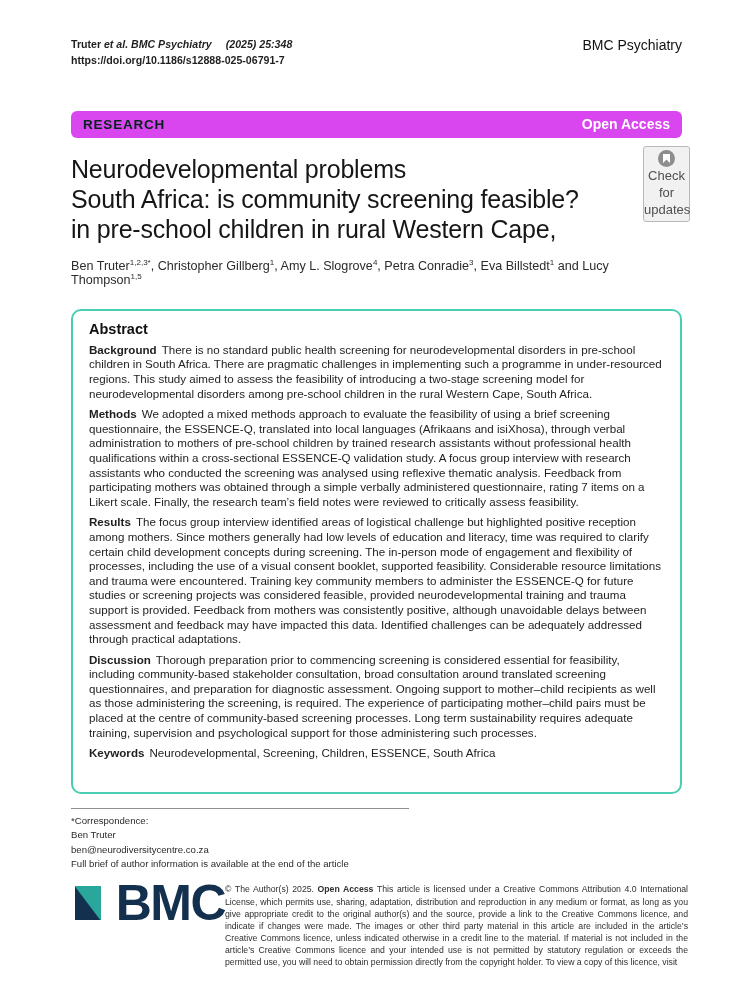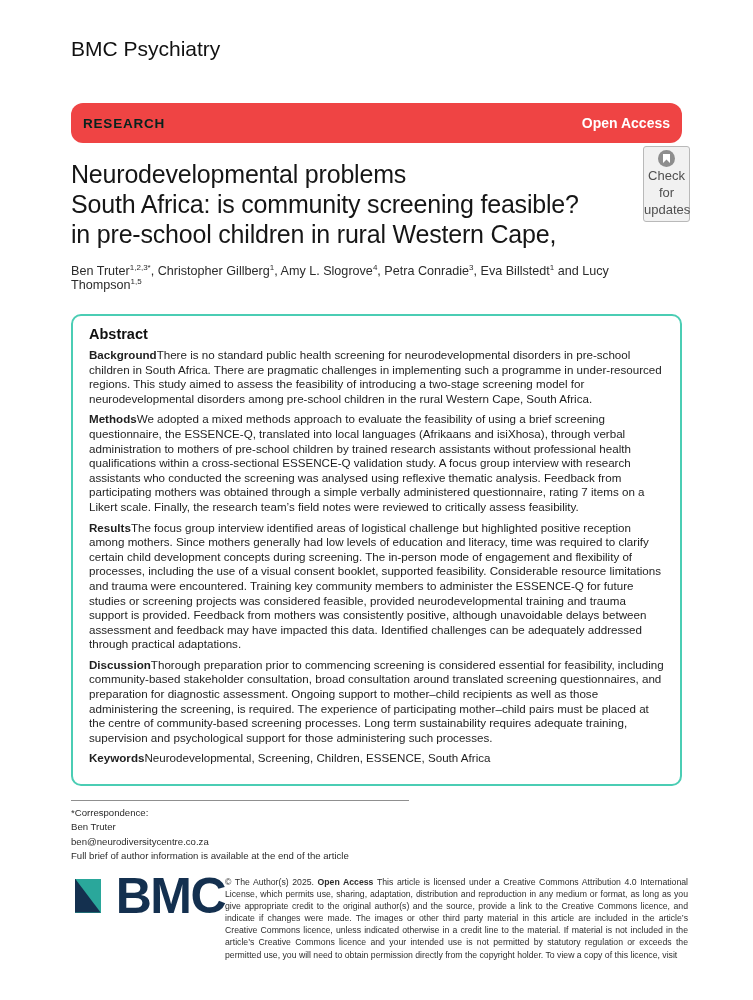--- a/index.html
+++ b/index.html
@@ -19,28 +19,28 @@
     display: flex;
     justify-content: space-between;
     align-items: flex-start;
     padding: 36px 71px 0 71px;
   }
   .hdr-left { font-size: 10.6px; line-height: 1.55; color: #1f1f1f; }
   .hdr-cite { font-weight: bold; }
   .hdr-cite .it { font-style: italic; }
   .hdr-cite .info { font-style: italic; font-weight: bold; padding-left: 14px; }
   .hdr-doi { font-weight: bold; color: #1f1f1f; text-decoration: none; }
-  .hdr-right { font-size: 21px; color: #111; padding-top: 1px; }
+  .hdr-right { font-size: 14px; color: #111; padding-top: 1px; }
 
   
   .banner {
     margin: 42px 71px 0 71px;
-    height: 40px;
-    background: #ef4444;
-    border-radius: 12px;
+    height: 27px;
+    background: #d946ef;
+    border-radius: 6px;
     display: flex;
     align-items: center;
     justify-content: space-between;
     padding: 0 12px;
   }
   .banner .research {
     font-size: 13.5px; font-weight: bold; letter-spacing: 0.8px; color: #06231d;
   }
   .banner .oa { font-size: 14px; font-weight: bold; color: #ffffff; }
 
@@ -84,31 +84,31 @@
     font-size: 12.6px;
     color: #2b2b2b;
   }
   .authors sup { font-size: 8px; line-height: 0; margin-top: 24px; }
 
   
   .abstract {
     margin: 22px 71px 0 71px;
     border: 2px solid #4bcdb4;
     border-radius: 10px;
-    padding: 10px 16px 18px 16px;
+    padding: 10px 16px 31px 16px;
   }
   .abstract h2 { font-size: 14.5px; font-weight: bold; color: #101010; margin-bottom: 2px; }
   .abstract p {
     font-size: 11.6px;
     line-height: 1.26;
     color: #1e1e1e;
     margin-top: 6px;
     text-align: left;
   }
-  .abstract .lbl { font-weight: bold; }
+  .abstract .lbl { font-weight: bold; margin-right: 5px; }
 
   
   .corr {
     margin: 14px 0 8px 71px;
     width: 338px;
     border-top: 1px solid #8f8f8f;
     padding-top: 5px;
     font-size: 9.6px;
     line-height: 1.5;
     color: #2c2c2c;
@@ -150,20 +150,26 @@
     text-align: justify;
   }
   .license .oa-bold { font-weight: bold; }
 </style>
 </head>
 <body>
 
 <div class="page">
 
   <div class="hdr">
+    <div class="hdr-left">
+      <div class="hdr-cite">
+        <span>Truter </span><span class="it">et al. BMC Psychiatry</span><span class="info">(2025) 25:348</span>
+      </div>
+      <a class="hdr-doi" href="#">https://doi.org/10.1186/s12888-025-06791-7</a>
+    </div>
     <div class="hdr-right">BMC Psychiatry</div>
   </div>
 
   <div class="banner">
     <span class="research">RESEARCH</span>
     <span class="oa">Open Access</span>
   </div>
 
   <h1 class="title">
     <div>Neurodevelopmental problems</div>

